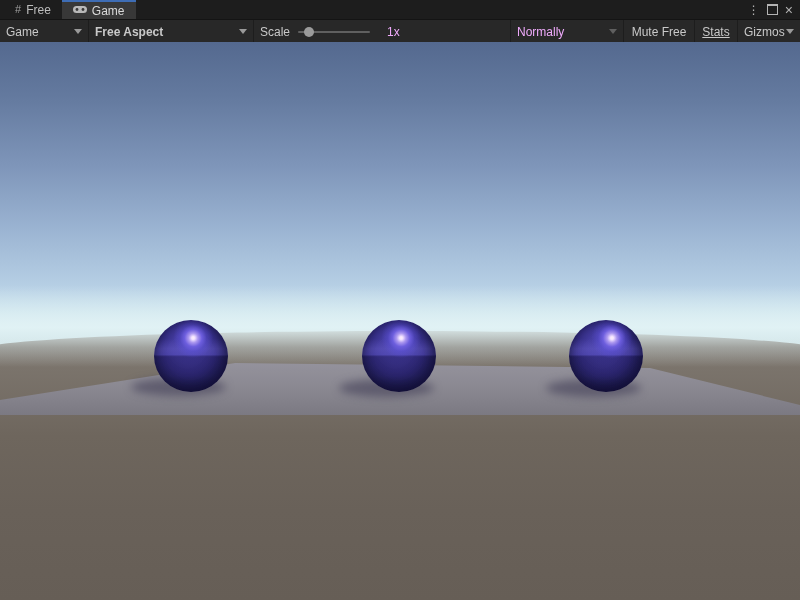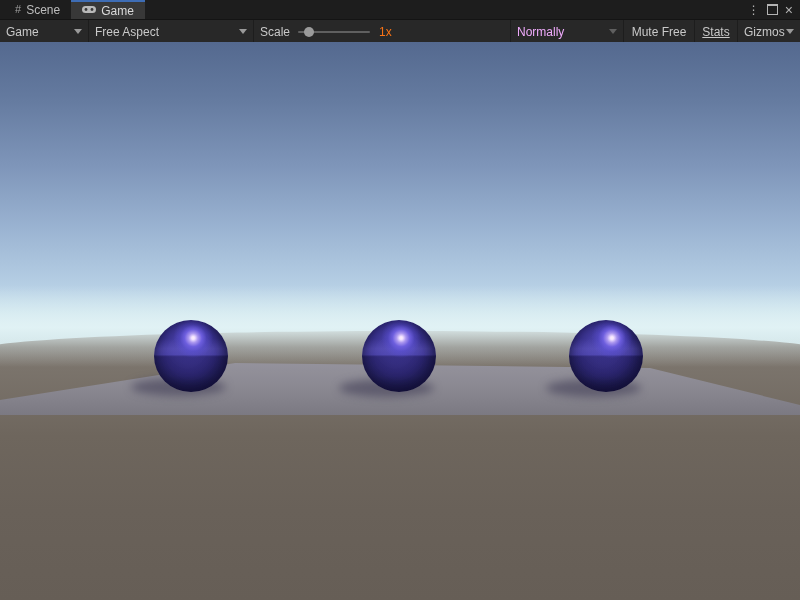--- a/index.html
+++ b/index.html
@@ -16,25 +16,25 @@
   .kebab{font-size:12px;line-height:1;}
   .maxbox{width:9px;height:8px;border:1px solid #b3b3b3;border-top-width:2px;display:inline-block;}
   .closex{font-size:14px;line-height:1;}
 
   
   .toolbar{height:23px;background:#282828;display:flex;align-items:stretch;font-size:12px;color:#c9c9c9;}
   .tb{display:flex;align-items:center;padding:0 6px;border-right:1px solid #1d1d1d;box-sizing:border-box;}
   .tb .arrow{width:0;height:0;border-left:4px solid transparent;border-right:4px solid transparent;border-top:5px solid #9a9a9a;margin-left:auto;}
   .tb-game{width:89px;}
   .tb-display{width:84px;}
-  .tb-aspect{width:165px;}
+  .tb-aspect{width:165px;font-weight:bold;}
   .tb-scale{flex:1;border-right:none;gap:2px;}
   .slider-track{width:72px;height:2px;background:#606060;position:relative;margin:0 7px 0 6px;border-radius:1px;}
   .slider-knob{position:absolute;left:15%;top:50%;transform:translate(-50%,-50%);width:10px;height:10px;border-radius:50%;background:#9b9b9b;}
-  .scale-value{color:#f97316;}
+  .scale-value{color:#f0abfc;margin-left:8px;}
   .tb-normally{width:114px;color:#f0abfc;border-left:1px solid #1d1d1d;}
   .tb-normally .arrow{border-top-color:#5f5f5f;}
   .tb-mute{width:71px;justify-content:center;}
   .tb-stats{width:43px;justify-content:center;text-decoration:underline;}
   .tb-gizmos{width:62px;border-right:none;justify-content:space-between;}
 
   
   .gameview{position:absolute;left:0;top:42px;width:800px;height:558px;overflow:hidden;}
   .sky{position:absolute;inset:0;
     background:linear-gradient(180deg,#54698f 0%,#647a9f 10%,#7e95b9 22%,#9cb5d3 34%,#b7d0e5 44%,#cfe6ee 50%,#def0f2 56%,#e6f5f5 100%);}
@@ -64,21 +64,21 @@
   .gp-icon{display:inline-block;}
 </style>
 </head>
 <body>
 
 <div class="window">
 
   <div class="tabbar">
     <div class="tab inactive">
       <span class="tab-icon">#</span>
-      <span>Scene</span>
+      <span>Free</span>
     </div>
     <div class="tab active">
       <span class="tab-icon gp-icon">
         <svg width="14" height="9" viewBox="0 0 14 9">
             <rect x="0" y="1" width="14" height="7" rx="3.5" fill="#b9b9b9"></rect>
             <circle cx="4" cy="4.5" r="1.4" fill="#383838"></circle>
             <circle cx="10" cy="4.5" r="1.4" fill="#383838"></circle>
           </svg>
       </span>
       <span>Game</span>

